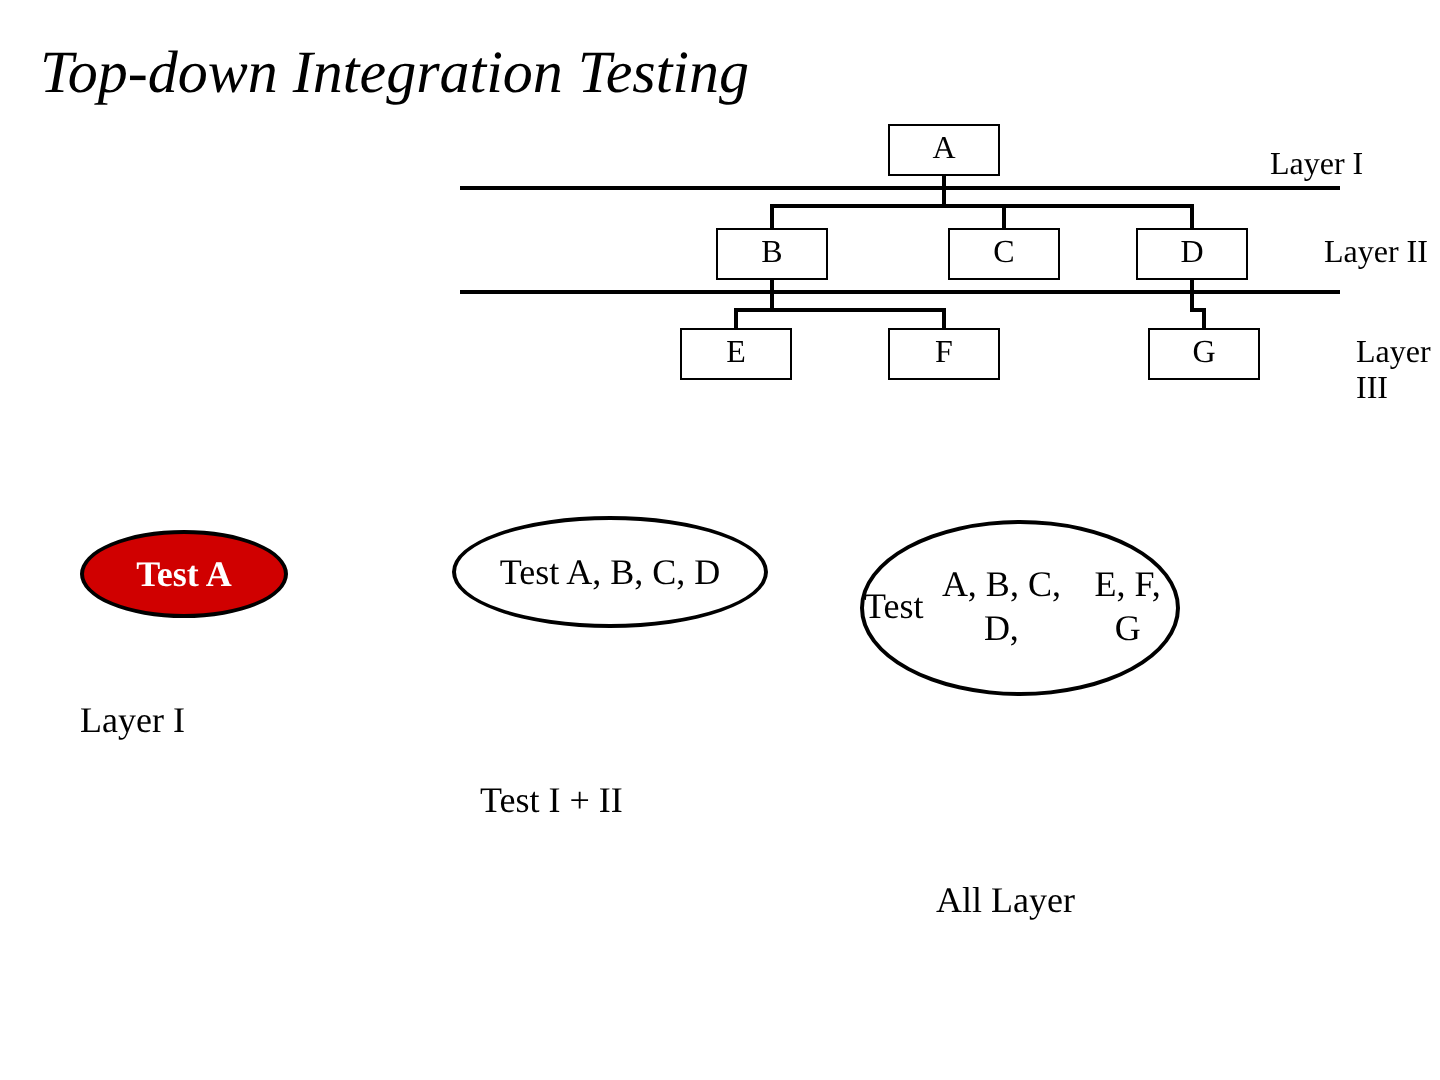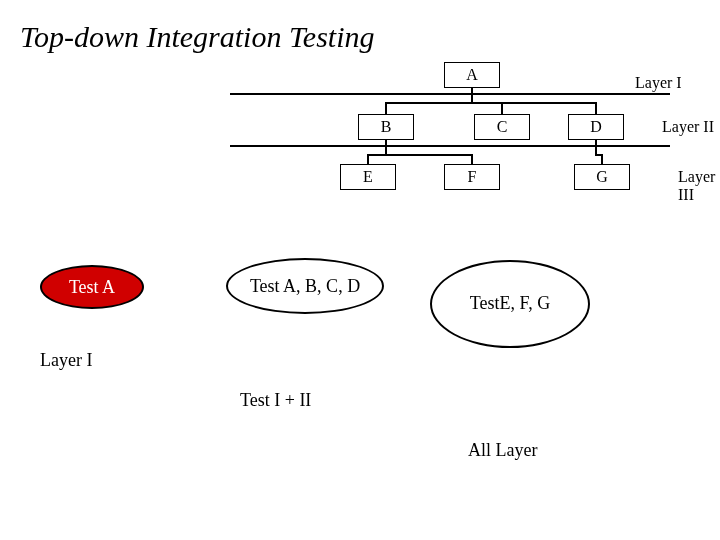--- a/index.html
+++ b/index.html
@@ -52,21 +52,21 @@
     display: flex;
     align-items: center;
     justify-content: center;
     text-align: center;
     font-size: 18px;
     box-sizing: border-box;
   }
   .ellipse.highlight {
     background: #d00000;
     color: #fff;
-    font-weight: normal;
+    font-weight: bold;
   }
   .phase-label {
     position: absolute;
     font-size: 18px;
   }
 </style>
 </head>
 <body>
 
 <div class="title">Top-down Integration Testing</div>
@@ -98,18 +98,19 @@
 <div class="vline" style="left:601px; top:154px; height:10px;"></div>
 
 <div class="layer-label" style="left:635px; top:74px;">Layer I</div>
 <div class="layer-label" style="left:640px; top:118px;margin-left:22px;">Layer II</div>
 <div class="layer-label" style="left:640px; top:168px;margin-left:38px;">Layer III</div>
 
 <div class="ellipse highlight" style="left:40px; top:265px; width:104px; height:44px;">Test A</div>
 <div class="ellipse" style="left:226px; top:258px; width:158px; height:56px;">Test A, B, C, D</div>
 <div class="ellipse" style="left:430px; top:260px; width:160px; height:88px; flex-direction:row; line-height:1.2;font-family:Liberation Serif, serif;">
   <div>Test</div>
+  <div>A, B, C, D,</div>
   <div>E, F, G</div>
 </div>
 
 <div class="phase-label" style="left:40px; top:350px;">Layer I</div>
 <div class="phase-label" style="left:240px; top:390px;">Test I + II</div>
 <div class="phase-label" style="left:468px; top:440px;">All Layer</div>
 
 </body></html>

